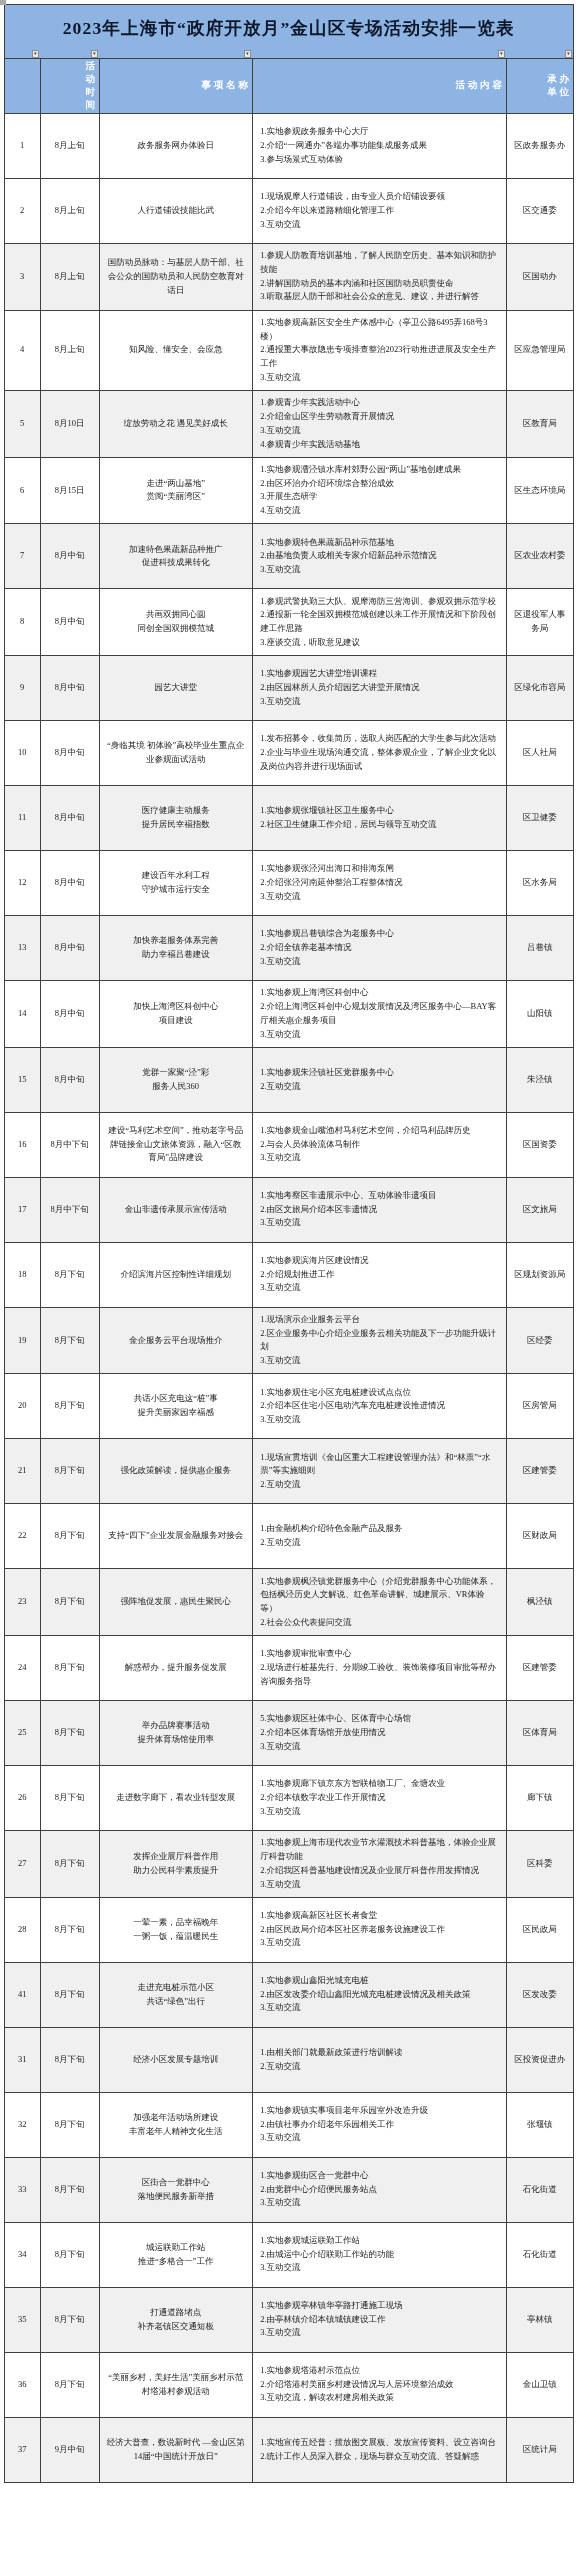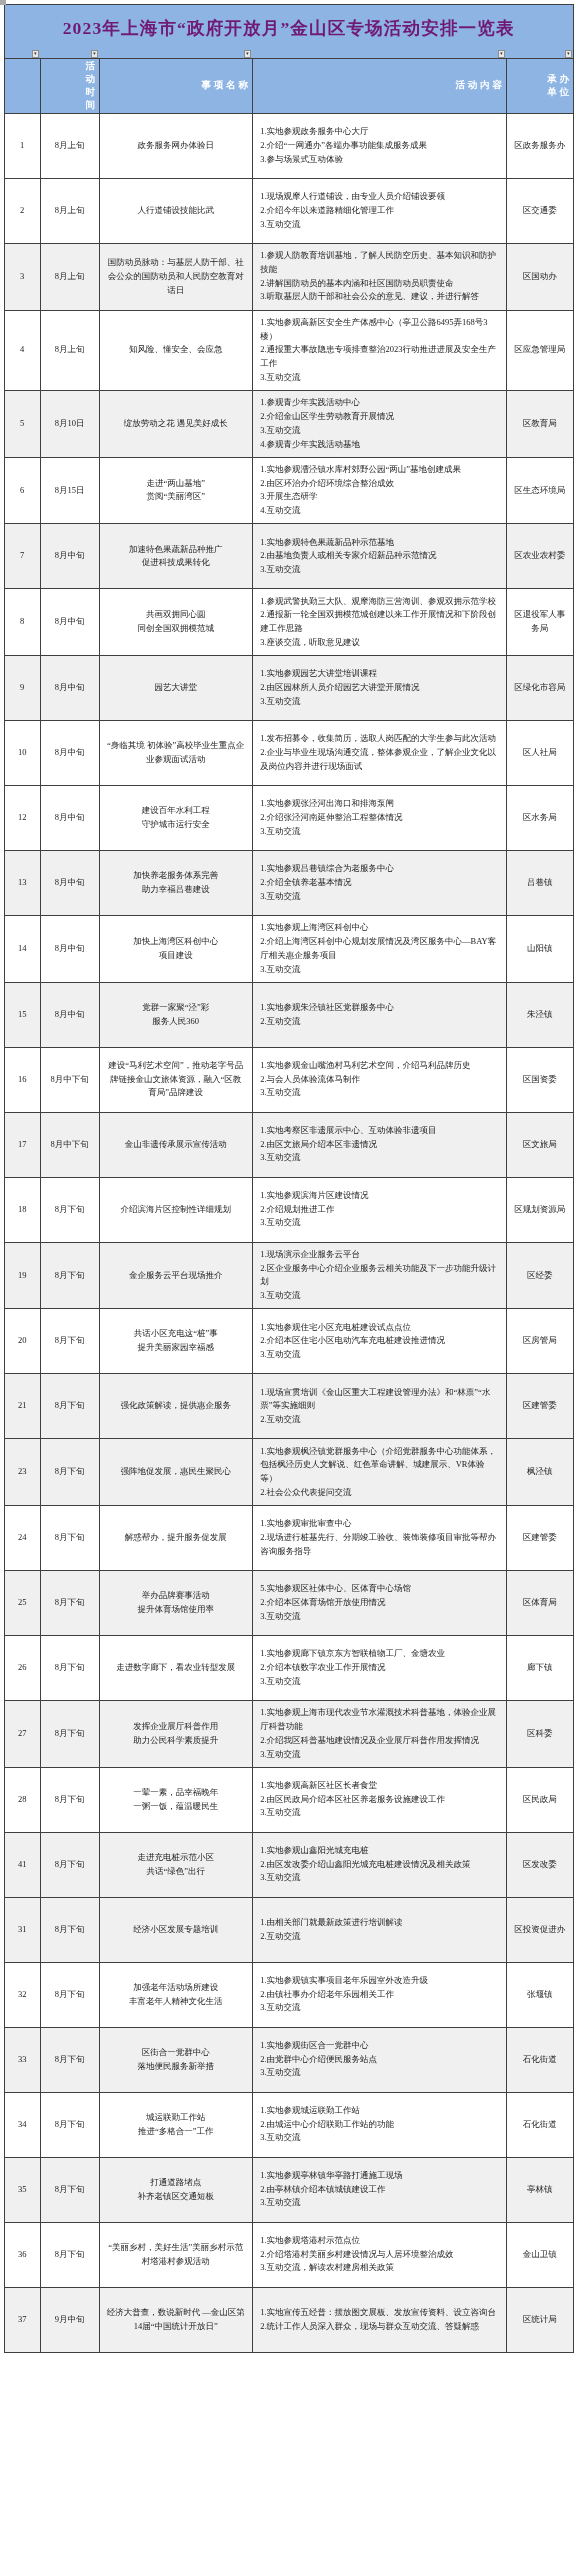--- a/index.html
+++ b/index.html
@@ -12,21 +12,21 @@
   body{width:577px;font-family:"Liberation Serif","DejaVu Serif",serif;color:var(--ink);}
   .sheet{position:relative;padding:4.3px 3.7px 16px 3.7px;}
   .corner-artifact{position:absolute;left:0;top:0;width:6.4px;height:4.8px;background:#ababab;}
   table{border-collapse:collapse;width:569px;table-layout:fixed;border:1.1px solid var(--border);}
   colgroup col.c1{width:36px;}
   colgroup col.c2{width:59px;}
   colgroup col.c3{width:153px;}
   colgroup col.c4{width:254px;}
   colgroup col.c5{width:67px;}
   .title-cell{
-    background:var(--blue);color:#701a75;text-align:center;vertical-align:middle;
+    background:var(--blue);color:#0f172a;text-align:center;vertical-align:middle;
     font-size:17.6px;font-weight:bold;letter-spacing:1.1px;height:42px;
     border:1.1px solid var(--border);border-bottom:none;padding:2.1px 5.3px 8.5px 5.3px;
   }
   thead th.colhead{
     background:var(--blue);color:#fff;font-weight:bold;
     font-size:9.6px;letter-spacing:2.7px;height:26px;text-align:right;vertical-align:middle;
     border:0.5px solid var(--border);border-top:1.1px solid var(--border);border-bottom:1.1px solid var(--border);
     position:relative;
     padding-left:37px;
   }
@@ -177,20 +177,29 @@
           <td class="cell-unit">区绿化市容局</td>
         </tr>
         <tr>
           <td class="cell-no">10</td>
           <td class="cell-time">8月中旬</td>
           <td class="cell-name">“身临其境 初体验”高校毕业生重点企业参观面试活动</td>
           <td class="cell-content">1.发布招募令，收集简历，选取人岗匹配的大学生参与此次活动
 2.企业与毕业生现场沟通交流，整体参观企业，了解企业文化以及岗位内容并进行现场面试</td>
           <td class="cell-unit">区人社局</td>
         </tr>
+        <tr class="stripe">
+          <td class="cell-no">11</td>
+          <td class="cell-time">8月中旬</td>
+          <td class="cell-name">医疗健康主动服务
+提升居民幸福指数</td>
+          <td class="cell-content">1.实地参观张堰镇社区卫生服务中心
+2.社区卫生健康工作介绍，居民与领导互动交流</td>
+          <td class="cell-unit">区卫健委</td>
+        </tr>
         <tr>
           <td class="cell-no">12</td>
           <td class="cell-time">8月中旬</td>
           <td class="cell-name">建设百年水利工程
 守护城市运行安全</td>
           <td class="cell-content">1.实地参观张泾河出海口和排海泵闸
 2.介绍张泾河南延伸整治工程整体情况
 3.互动交流</td>
           <td class="cell-unit">区水务局</td>
         </tr>
@@ -269,20 +278,28 @@
 3.互动交流</td>
           <td class="cell-unit">区房管局</td>
         </tr>
         <tr class="stripe">
           <td class="cell-no">21</td>
           <td class="cell-time">8月下旬</td>
           <td class="cell-name">强化政策解读，提供惠企服务</td>
           <td class="cell-content">1.现场宣贯培训《金山区重大工程建设管理办法》和“林票”“水票”等实施细则
 2.互动交流</td>
           <td class="cell-unit">区建管委</td>
+        </tr>
+        <tr>
+          <td class="cell-no">22</td>
+          <td class="cell-time">8月下旬</td>
+          <td class="cell-name">支持“四下”企业发展金融服务对接会</td>
+          <td class="cell-content">1.由金融机构介绍特色金融产品及服务
+2.互动交流</td>
+          <td class="cell-unit">区财政局</td>
         </tr>
         <tr class="stripe">
           <td class="cell-no">23</td>
           <td class="cell-time">8月下旬</td>
           <td class="cell-name">强阵地促发展，惠民生聚民心</td>
           <td class="cell-content">1.实地参观枫泾镇党群服务中心（介绍党群服务中心功能体系，包括枫泾历史人文解说、红色革命讲解、城建展示、VR体验等）
 2.社会公众代表提问交流</td>
           <td class="cell-unit">枫泾镇</td>
         </tr>
         <tr>

